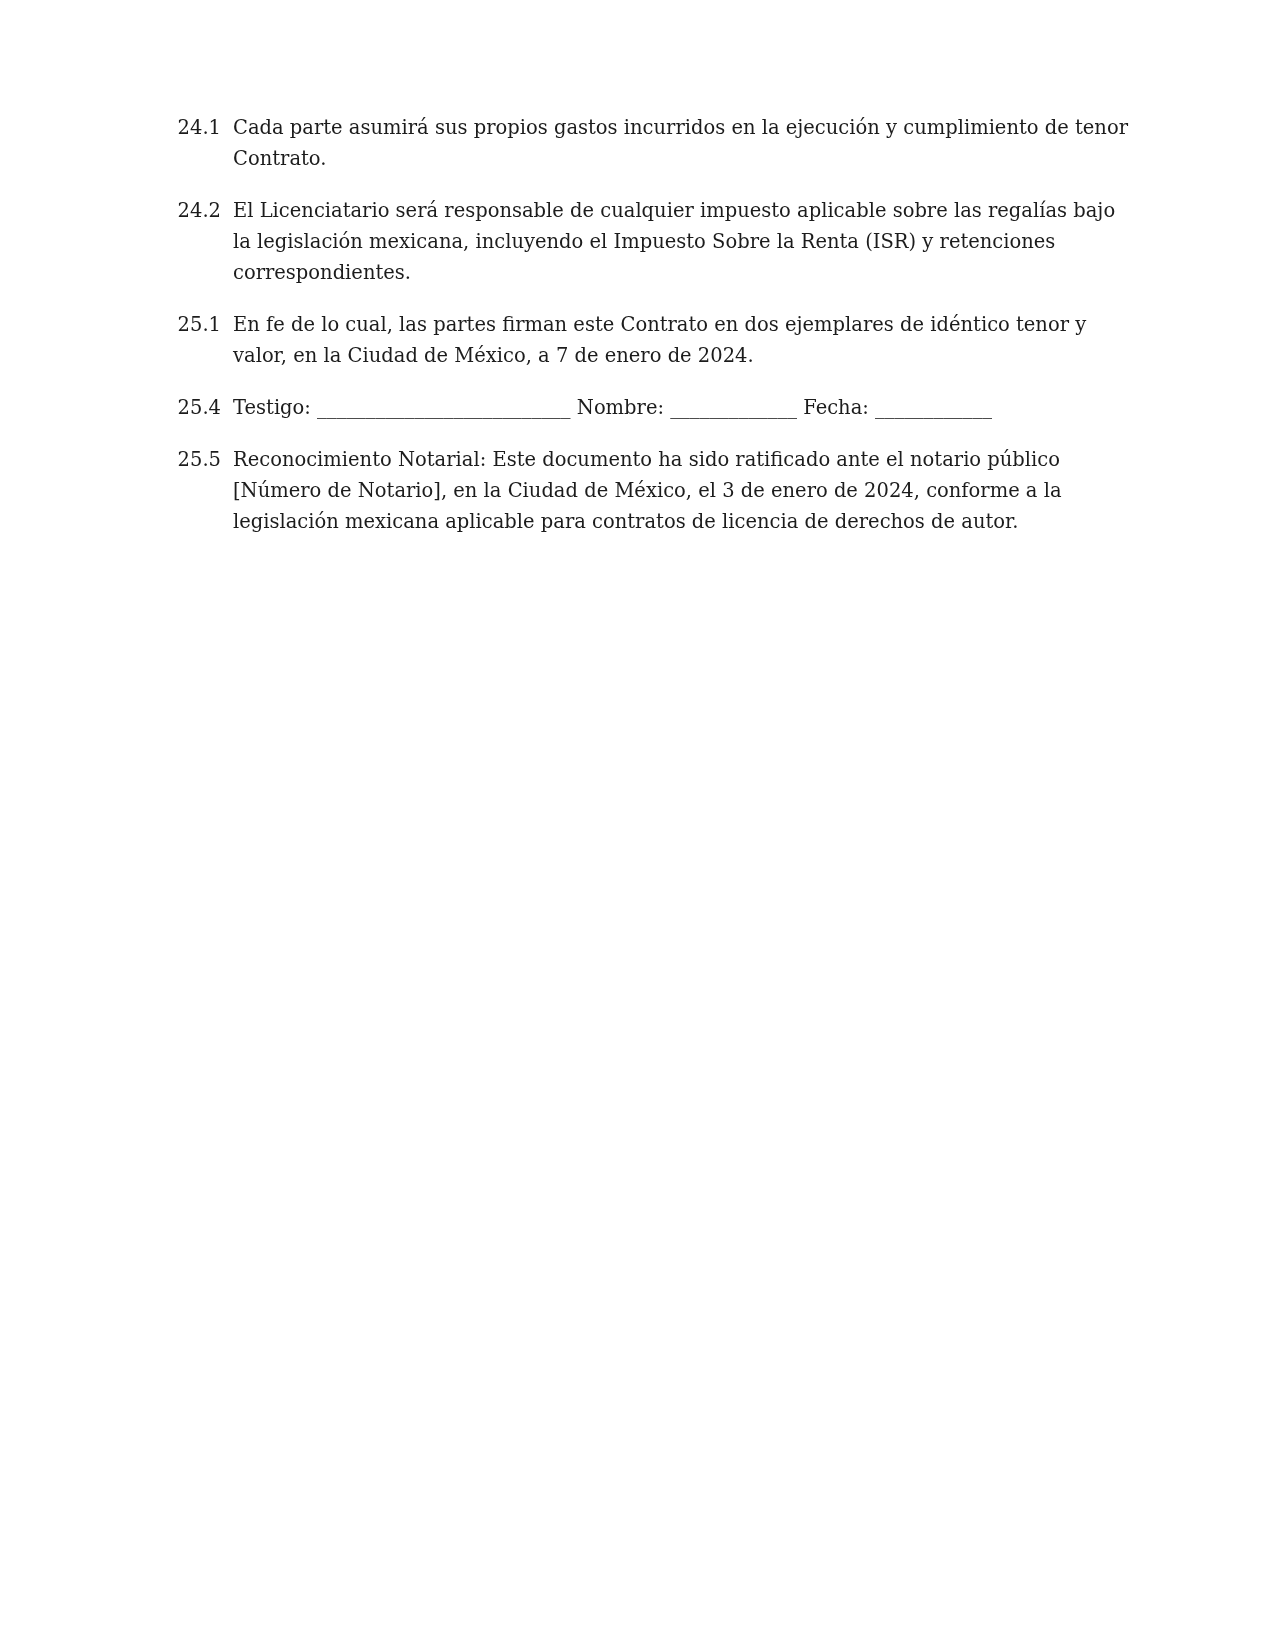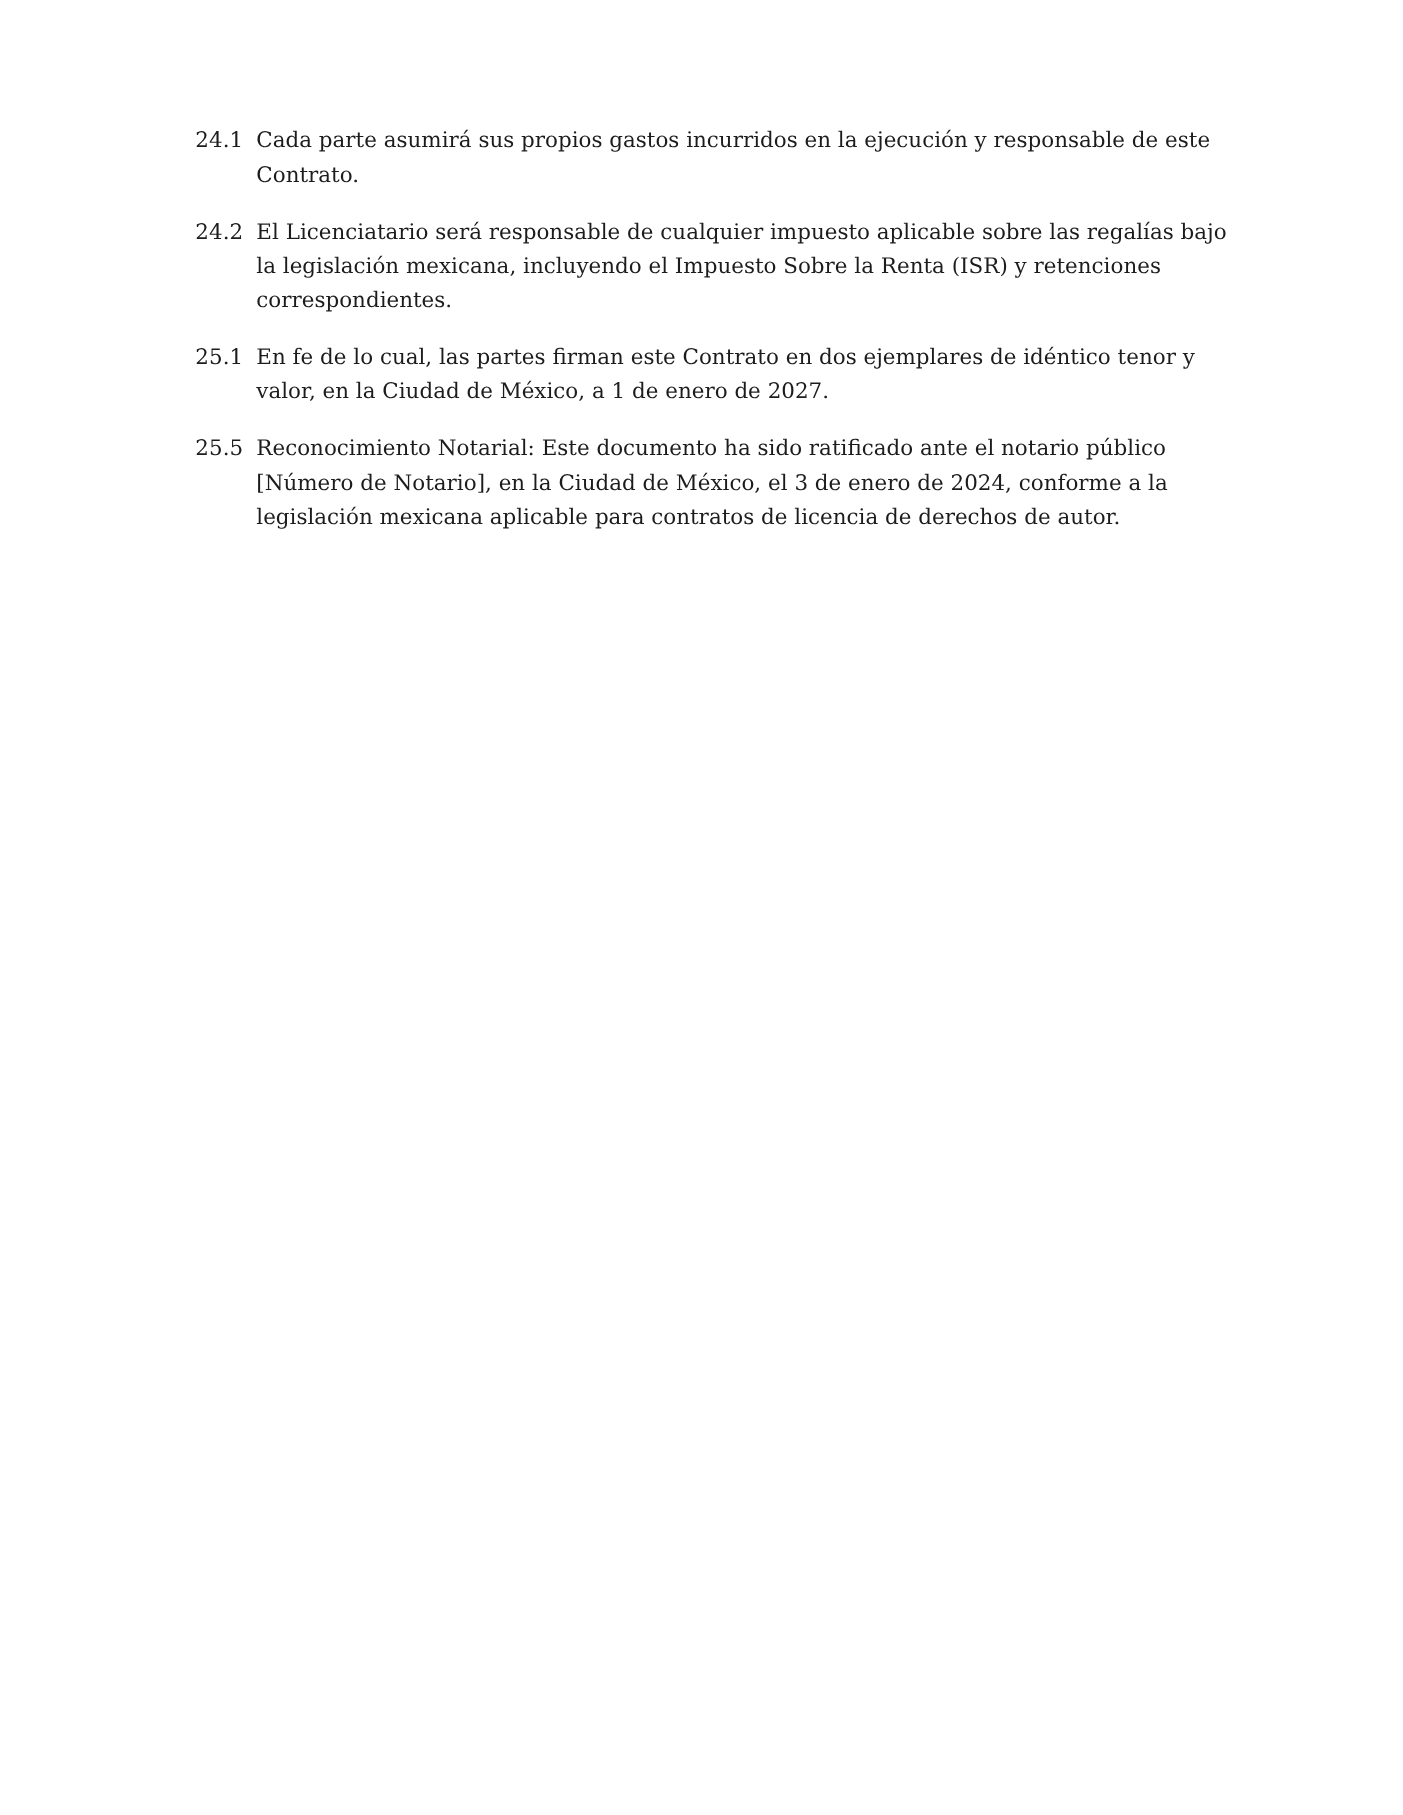--- a/index.html
+++ b/index.html
@@ -27,28 +27,32 @@
   .item.heading { margin-top: 52px; margin-bottom: 24px; font-weight: bold; }
   .sig-blank { white-space: nowrap; letter-spacing: 0; }
 </style>
 </head>
 <body>
 
 <main class="page">
   <section class="content">
       <div class="item clause">
         <div class="num">24.1</div>
-        <div class="text">Cada parte asumirá sus propios gastos incurridos en la ejecución y responsable de este Contrato.</div>
+        <div class="text">Cada parte asumirá sus propios gastos incurridos en la ejecución y cumplimiento de tenor Contrato.</div>
       </div>
       <div class="item clause">
         <div class="num">24.2</div>
         <div class="text">El Licenciatario será responsable de cualquier impuesto aplicable sobre las regalías bajo la legislación mexicana, incluyendo el Impuesto Sobre la Renta (ISR) y retenciones correspondientes.</div>
       </div>
       <div class="item clause">
         <div class="num">25.1</div>
-        <div class="text">En fe de lo cual, las partes firman este Contrato en dos ejemplares de idéntico tenor y valor, en la Ciudad de México, a 1 de enero de 2027.</div>
+        <div class="text">En fe de lo cual, las partes firman este Contrato en dos ejemplares de idéntico tenor y valor, en la Ciudad de México, a 7 de enero de 2024.</div>
+      </div>
+      <div class="item signature">
+        <div class="num">25.4</div>
+        <div class="text"><span class="sig-label">Testigo:</span> <span class="sig-blank">__________________________</span> <span class="sig-label">Nombre:</span> <span class="sig-blank">_____________</span> <span class="sig-label">Fecha:</span> <span class="sig-blank">____________</span></div>
       </div>
       <div class="item clause">
         <div class="num">25.5</div>
         <div class="text">Reconocimiento Notarial: Este documento ha sido ratificado ante el notario público [Número de Notario], en la Ciudad de México, el 3 de enero de 2024, conforme a la legislación mexicana aplicable para contratos de licencia de derechos de autor.</div>
       </div>
     </section>
 </main>
 
 </body></html>

